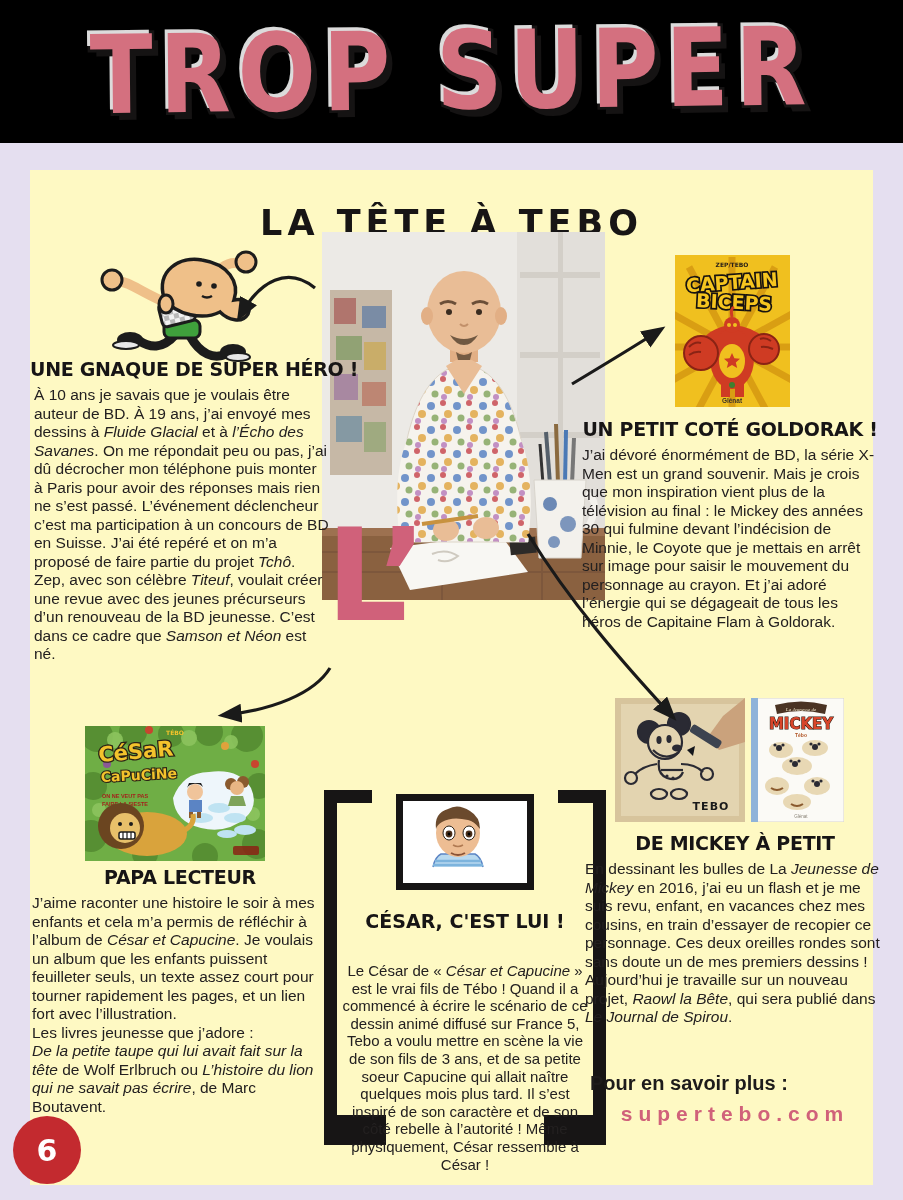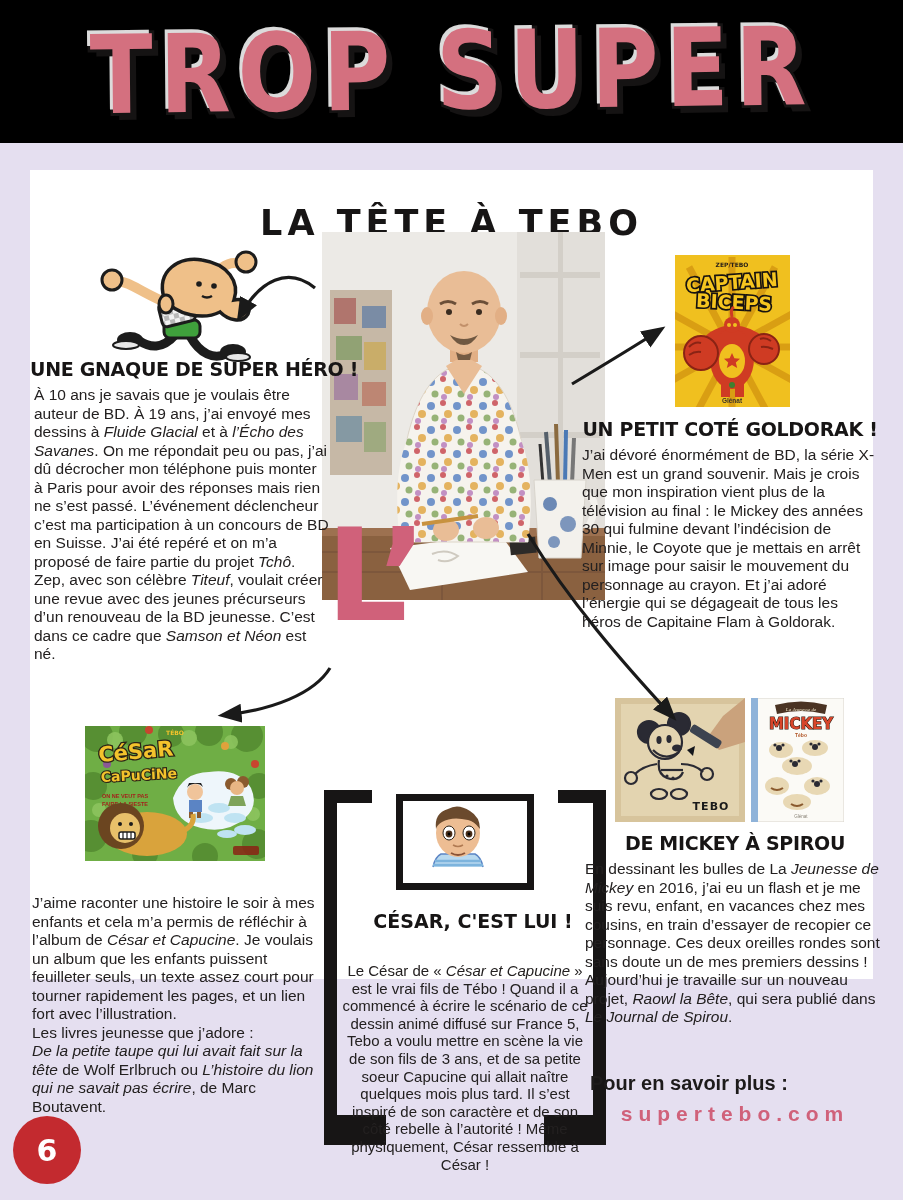--- a/index.html
+++ b/index.html
@@ -16,22 +16,22 @@
   }
   .banner-title{
     font-family:"DejaVu Sans",sans-serif;font-weight:900;
     font-size:92px;letter-spacing:7px;color:#d4707f;
     -webkit-text-stroke:5px #151313;paint-order:stroke fill;
     text-shadow:6px 6px 0 #151313,-3px -3px 0 rgba(255,255,255,.85);
     transform:scaleY(1.18) rotate(-.6deg);white-space:nowrap;
   }
   
   .panel{
-    position:absolute;left:30px;top:170px;width:843px;height:809px;
-    background:#ffffff;
+    position:absolute;left:30px;top:170px;width:843px;height:1015px;
+    background:#fef9c3;
   }
   .article-title{
     position:absolute;left:0;top:10px;width:100%;text-align:center;
     font-family:"DejaVu Sans",sans-serif;font-weight:900;font-size:35px;
     letter-spacing:5px;color:#171515;white-space:nowrap;
   }
   .heading{
     position:absolute;text-align:center;
     font-family:"DejaVu Sans",sans-serif;font-weight:900;font-size:19px;
     letter-spacing:-0.3px;color:#171515;white-space:nowrap;
@@ -61,21 +61,21 @@
   .arm-tr{right:0;top:0;width:48px;height:13px;}
   .arm-bl{left:0;bottom:0;width:62px;height:30px;}
   .arm-br{right:0;bottom:0;width:62px;height:30px;}
   .portrait{
     position:absolute;left:72px;top:4px;width:124px;height:82px;
     background:#ffffff;border:7px solid #171515;
   }
   .box-heading{
     position:absolute;left:0;top:104px;width:282px;text-align:center;
     font-family:"DejaVu Sans",sans-serif;font-weight:900;font-size:19px;
-    color:#171515;white-space:nowrap;padding-left:8px;
+    color:#171515;white-space:nowrap;
   }
   .box-body{
     position:absolute;left:15px;top:132px;width:252px;text-align:center;
     font-size:15px;line-height:17.6px;color:#232020;margin-top:40px;
   }
   
   .more-label{
     position:absolute;left:560px;top:902px;width:290px;
     font-weight:bold;font-size:20px;color:#1d1b1b;
   }
@@ -320,20 +320,21 @@
         <circle cx="35" cy="98" r="2" fill="#1c1c1c"></circle>
           <circle cx="46" cy="98" r="2" fill="#1c1c1c"></circle>
         <rect x="34" y="106" width="16" height="7" rx="2" fill="#fff" stroke="#1c1c1c" stroke-width="1.5"></rect>
         <path d="M38,106 v7 M42,106 v7 M46,106 v7" stroke="#1c1c1c" stroke-width="1.2"></path>
         <path d="M100,104 q10,-6 8,-16" stroke="#d9a33c" stroke-width="5" fill="none"></path>
       </g>
       <rect x="148" y="120" width="26" height="9" rx="2" fill="#8a2314" opacity=".85"></rect>
     </svg>
   </div>
 
+  <div class="heading" style="left:0;top:696px;width:300px;">PAPA LECTEUR</div>
   <div class="body-text" style="left:2px;top:724px;width:298px;"><span>J’aime raconter une histoire le soir à mes enfants et cela m’a permis de réfléchir à l’album de </span><i>César et Capucine</i><span>. Je voulais un album que les enfants puissent feuilleter seuls, un texte assez court pour tourner rapidement les pages, et un lien fort avec l’illustration.</span><br><span>Les livres jeunesse que j’adore :</span><br><i>De la petite taupe qui lui avait fait sur la tête</i><span> de Wolf Erlbruch ou </span><i>L’histoire du lion qui ne savait pas écrire</i><span>, de Marc Boutavent.</span></div>
 
   <section class="cesar-box">
     <div class="bk bar-l"></div>
     <div class="bk bar-r"></div>
     <div class="bk arm-tl"></div>
     <div class="bk arm-tr"></div>
     <div class="bk arm-bl"></div>
     <div class="bk arm-br"></div>
     <div class="portrait">
@@ -417,21 +418,21 @@
       </g>
       <g>
         <polygon points="130,0 130,44 104,52 92,40 108,18" fill="#caa27c"></polygon>
         <rect x="74" y="34" width="34" height="9" rx="3" fill="#3c4350" transform="rotate(32 91 38)"></rect>
         <polygon points="72,52 80,48 78,58" fill="#14161c"></polygon>
       </g>
       <text x="96" y="112" font-size="11" font-weight="900" fill="#1a1a1a" text-anchor="middle" font-family="DejaVu Sans, sans-serif" letter-spacing="1">TEBO</text>
     </svg>
   </div>
 
-  <div class="heading" style="left:560px;top:662px;width:290px;">DE MICKEY À SPIROU</div>
+  <div class="heading" style="left:560px;top:662px;width:290px;">DE MICKEY À PETIT</div>
   <div class="body-text" style="left:555px;top:690px;width:295px;"><span>En dessinant les bulles de La </span><i>Jeunesse de Mickey</i><span> en 2016, j’ai eu un flash et je me suis revu, enfant, en vacances chez mes cousins, en train d’essayer de recopier ce personnage. Ces deux oreilles rondes sont sans doute un de mes premiers dessins ! Aujourd’hui je travaille sur un nouveau projet, </span><i>Raowl la Bête</i><span>, qui sera publié dans </span><i>Le Journal de Spirou</i><span>.</span></div>
 
   <div class="more-label">Pour en savoir plus :</div>
   <div class="site">supertebo.com</div>
 
   <svg class="arrows" viewBox="0 0 843 1015">
     <defs>
       <marker id="ah" orient="auto" markerWidth="9" markerHeight="9" refX="5.5" refY="3">
         <path d="M0,0 L7.5,3 L0,6 Z" fill="#1a1a1a"></path>
       </marker>

